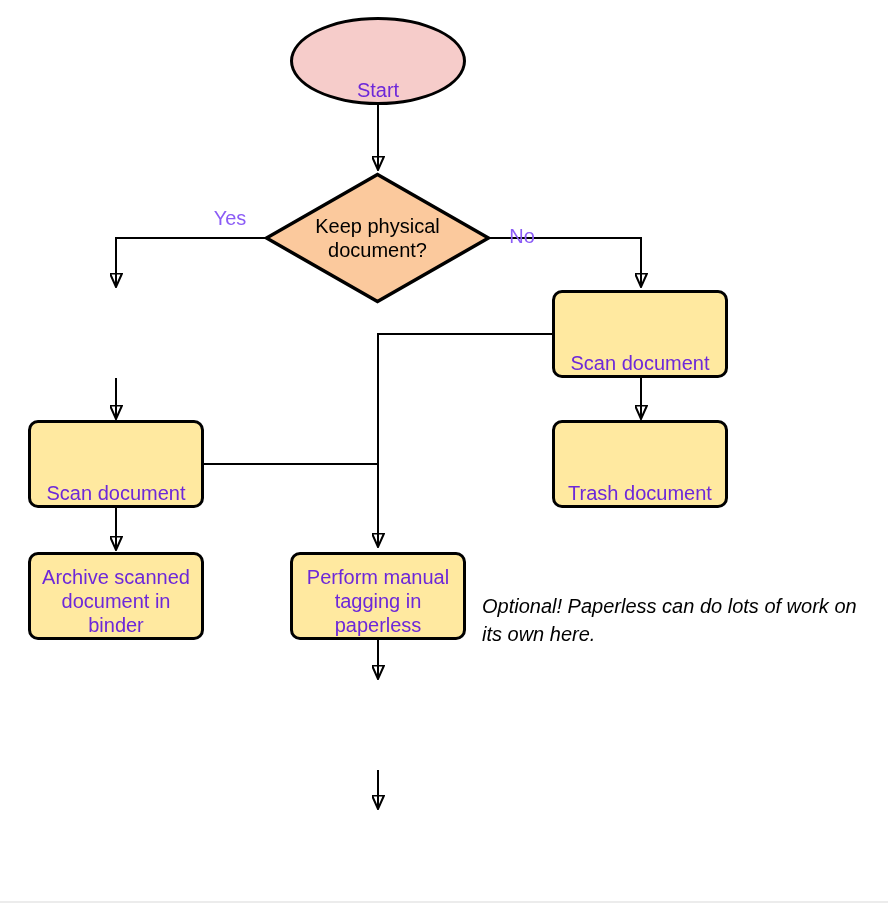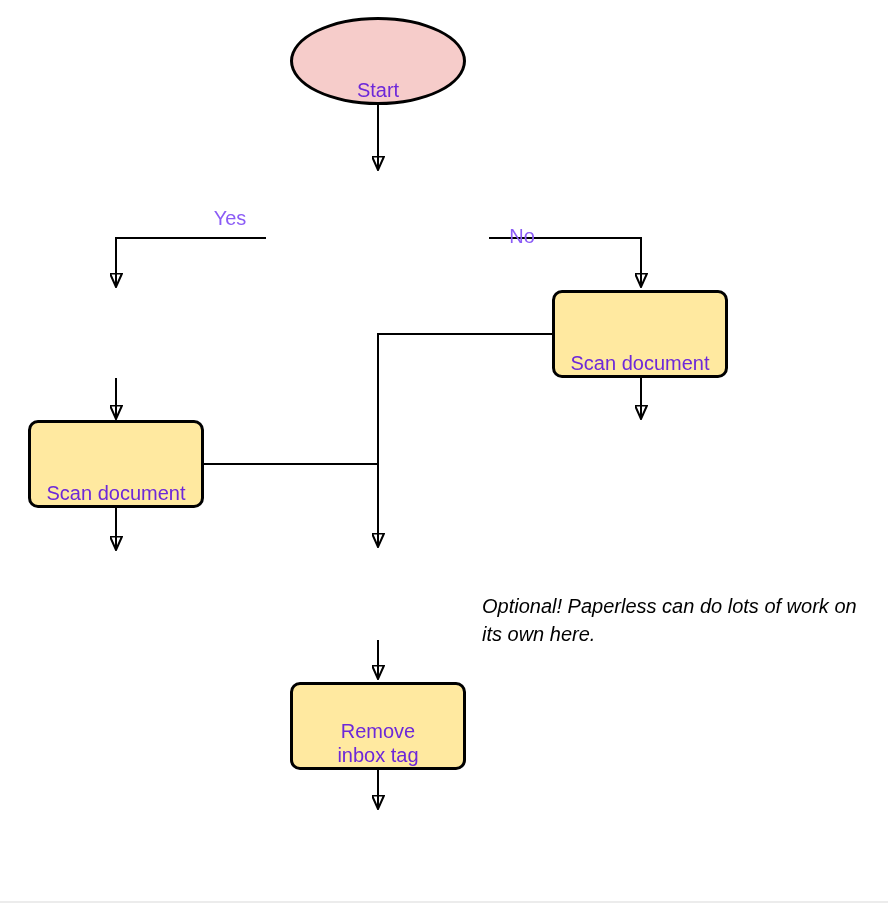--- a/index.html
+++ b/index.html
@@ -124,40 +124,56 @@
     <path d="M552 334 H378 V546" marker-end="url(#arrow)"></path>
     <path d="M204 464 H378"></path>
     <path d="M378 640 V678" marker-end="url(#arrow)"></path>
     <path d="M378 770 V808" marker-end="url(#arrow)"></path>
   </svg>
 
   <div class="node terminal" style="left:290px; top:17px;">
     <span>Start</span>
   </div>
 
+  <div class="decision-wrap">
+    <svg viewBox="0 0 227 132" xmlns="http://www.w3.org/2000/svg">
+      <polygon points="113.5,2.5 224.5,66 113.5,129.5 2.5,66" fill="#FBC99D" stroke="#000000" stroke-width="3.5" stroke-linejoin="miter"></polygon>
+    </svg>
+    <div class="decision-label">Keep physical
+document?</div>
+  </div>
 
   <div class="edge-label" style="left:200px; top:207px;">Yes</div>
   <div class="edge-label" style="left:492px; top:225px;">No</div>
 
 
   <div class="node process" style="left:28px; top:420px;">
     <span>Scan document</span>
   </div>
 
+  <div class="node process" style="left:28px; top:552px;">
+    <span>Archive scanned
+document in
+binder</span>
+  </div>
 
   <div class="node process" style="left:552px; top:290px;">
     <span>Scan document</span>
   </div>
 
+  <div class="node process" style="left:552px; top:420px;">
+    <span>Trash document</span>
+  </div>
 
+  <div class="node process" style="left:290px; top:552px;">
+    <span>Perform manual
+tagging in
+paperless</span>
+  </div>
 
-  <div class="node process" style="left:290px; top:682px;">
-    <span>Remove
-inbox tag</span>
-  </div>
 
 
   <div class="note">Optional! Paperless can do lots of work on
 its own here.</div>
 
   <div class="bottom-rule"></div>
 
 </div>
 
 </body></html>

